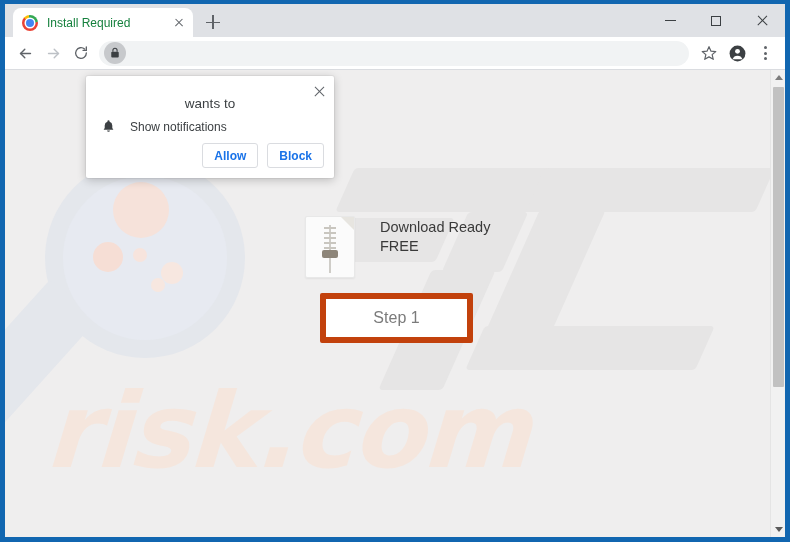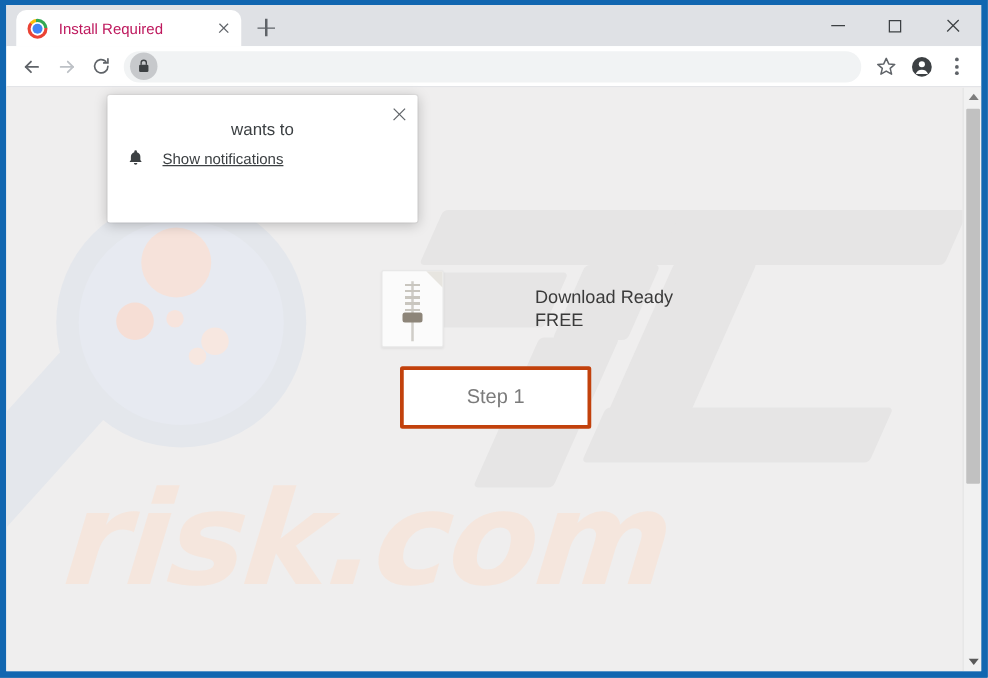--- a/index.html
+++ b/index.html
@@ -56,21 +56,21 @@
   .tab-favicon::after {
     content: "";
     position: absolute; left: 4px; top: 4px;
     width: 8px; height: 8px; border-radius: 50%;
     background: #4285f4;
     box-shadow: 0 0 0 1.5px #ffffff;
   }
   .tab-title {
     flex: 1;
     font-size: 12px;
-    color: #be185d;
+    color: #15803d;
     margin-left: 9px;
     white-space: nowrap; overflow: hidden;
   }
   .tab-close {
     width: 16px; height: 16px;
     flex: 0 0 16px;
     position: relative;
     cursor: pointer;
   }
   .tab-close::before, .tab-close::after {
@@ -237,21 +237,21 @@
     letter-spacing: -2px;
     font-family: "DejaVu Sans", sans-serif;
     white-space: nowrap;
     transform: skewX(-6deg);
   }
 
   
   .promo {
     position: absolute;
     left: 300px; top: 146px;
-    display: flex; align-items: center; gap: 48px;
+    display: flex; align-items: flex-start;
   }
   .zip-icon {
     position: relative;
     width: 50px; height: 62px;
     background: #fbfbfb;
     border: 1px solid #e8e8e8;
     border-radius: 2px;
     box-shadow: 0 1px 2px rgba(0,0,0,.06);
   }
   .zip-fold {
@@ -312,21 +312,21 @@
   .btn-download span {
     color: #ffffff;
     font-size: 17px;
     font-weight: 600;
     letter-spacing: .2px;
   }
   .btn-step {
     width: 153px; height: 50px;
     margin-left: 15px;
     background: #ffffff;
-    border: 3px solid #c2410c;
+    border: 6px solid #c2410c;
     border-radius: 2px;
     display: flex; align-items: center; justify-content: center;
     cursor: pointer;
   }
   .btn-step span {
     color: #7b7b7b;
     font-size: 16px;
   }
 
   
@@ -360,21 +360,20 @@
   }
   .perm-row {
     position: absolute;
     left: 16px; top: 43px;
     display: flex; align-items: center;
   }
   .perm-row .label {
     font-size: 12px;
     color: #3c4043;
     margin-left: 15px;
-    text-decoration: underline;
   }
   .perm-btns {
     position: absolute;
     right: 10px; bottom: 10px;
     display: flex; gap: 9px;
   }
   .perm-btn {
     min-width: 46px;
     height: 25px;
     padding: 0 11px;
@@ -556,16 +555,20 @@
     <div class="perm-popup">
       <div class="perm-close"></div>
       <div class="perm-title">wants to</div>
       <div class="perm-row">
         <svg width="13" height="15" viewBox="0 0 24 26">
           <path d="M12 1.5a2 2 0 0 1 2 2v.8a7 7 0 0 1 5 6.7v4.6l2 3.2H3l2-3.2V11a7 7 0 0 1 5-6.7v-.8a2 2 0 0 1 2-2z" fill="#3c4043"></path>
           <path d="M9.4 20.3h5.2a2.6 2.6 0 0 1-5.2 0z" fill="#3c4043"></path>
         </svg>
         <span class="label">Show notifications</span>
       </div>
+      <div class="perm-btns">
+        <button class="perm-btn">Allow</button>
+        <button class="perm-btn">Block</button>
+      </div>
     </div>
 
   </div>
 </div>
 
 </body></html>

